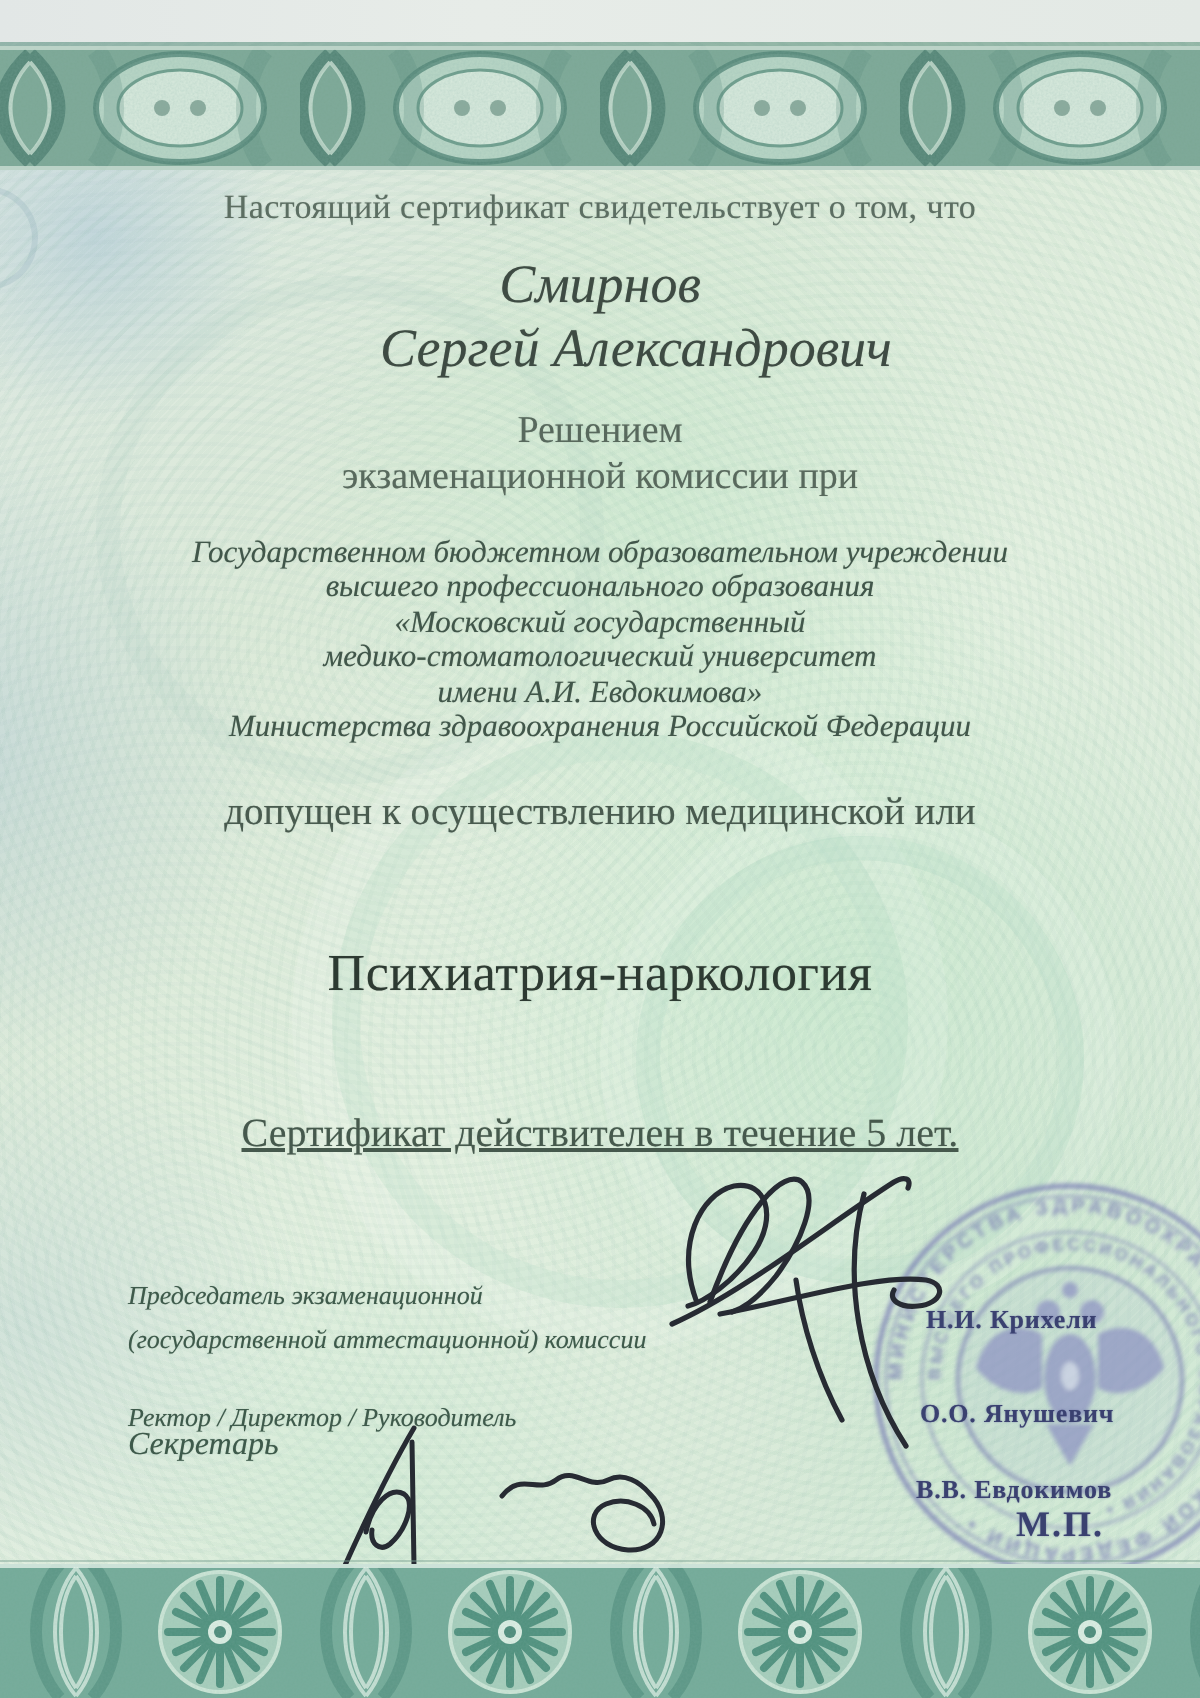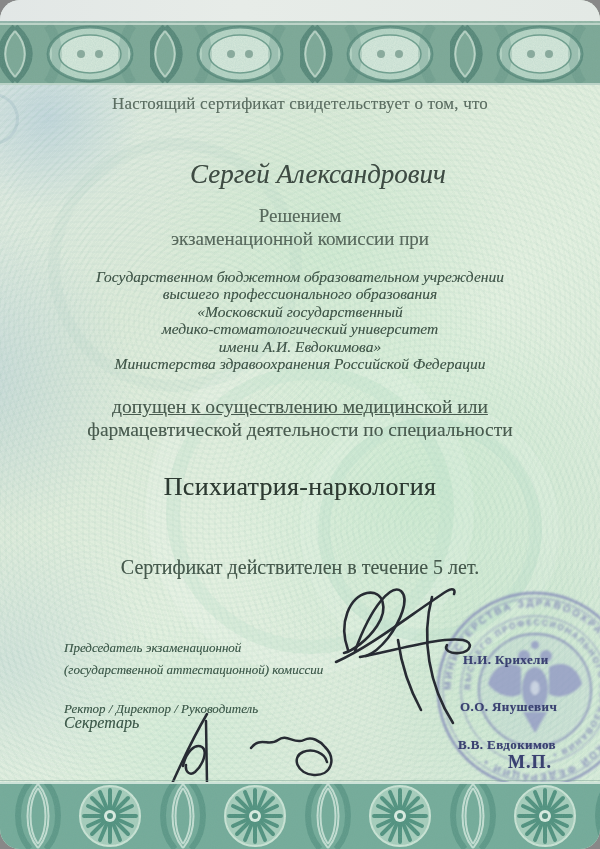--- a/index.html
+++ b/index.html
@@ -8,21 +8,20 @@
     background:
       radial-gradient(circle 130px at 8% 14%, rgba(168,196,214,.50), rgba(168,196,214,0) 70%),
       radial-gradient(circle 220px at -4% 45%, rgba(170,195,212,.42), rgba(170,195,212,0) 72%),
       radial-gradient(circle 200px at 2% 78%, rgba(175,200,210,.30), rgba(175,200,210,0) 70%),
       radial-gradient(circle 240px at 55% 30%, rgba(198,232,203,.55), rgba(198,232,203,0) 75%),
       radial-gradient(circle 260px at 70% 58%, rgba(192,230,200,.60), rgba(192,230,200,0) 78%),
       radial-gradient(circle 210px at 88% 82%, rgba(188,226,198,.50), rgba(188,226,198,0) 75%),
       radial-gradient(circle 180px at 30% 88%, rgba(200,232,208,.45), rgba(200,232,208,0) 75%),
       linear-gradient(135deg,#dde8e4 0%,#dcead9 30%,#e3f0e0 55%,#d9ead9 80%,#dfeee0 100%);
     font-family:"Liberation Serif","DejaVu Serif",serif;
-    border-radius:20px;
   }
   
   #page::before{
     content:"";position:absolute;inset:0;pointer-events:none;
     background:
       repeating-radial-gradient(circle at 35% 38%, rgba(120,175,150,.055) 0 2px, rgba(255,255,255,0) 2px 5px),
       repeating-radial-gradient(circle at 72% 62%, rgba(110,170,145,.05) 0 2px, rgba(255,255,255,0) 2px 6px),
       repeating-radial-gradient(circle at 15% 75%, rgba(130,160,175,.045) 0 2px, rgba(255,255,255,0) 2px 6px);
   }
   
@@ -46,24 +45,24 @@
   .surname{top:127px;}
   .given{top:159px;margin-left:36px;}
   .decision{font-size:19px;color:#58695d;text-shadow:0 0 .5px rgba(80,100,90,.4);}
   .dec1{top:205px;}
   .dec2{top:228px;}
   .institution{position:absolute;left:0;right:0;top:268px;text-align:center;
     font-style:italic;font-weight:normal;font-size:15.5px;line-height:17.4px;color:#41564a;
     text-shadow:0 0 .5px rgba(55,80,65,.45);}
   .protocol{top:371px;font-family:"Liberation Sans","DejaVu Sans",sans-serif;font-size:17px;color:#353f3a;white-space:pre;text-shadow:0 0 .4px rgba(40,50,45,.4);}
   .admission{font-size:19.5px;color:#495b4f;text-shadow:0 0 .5px rgba(70,90,80,.4);}
-  .adm1{top:396px;text-decoration:underline;}
+  .adm1{top:396px;}
   .adm2{top:419px;}
   .specialty{top:472px;font-size:26px;color:#2d3a32;letter-spacing:.3px;text-shadow:0 0 .5px rgba(40,55,45,.45);}
-  .validity{top:556px;font-size:20px;color:#46594d;text-shadow:0 0 .5px rgba(60,85,70,.4);}
+  .validity{top:556px;font-size:20px;color:#46594d;text-shadow:0 0 .5px rgba(60,85,70,.4);text-decoration:underline;}
 
   .label{position:absolute;font-style:italic;font-size:13px;color:#3e5a4b;white-space:nowrap;text-shadow:0 0 .5px rgba(55,85,70,.45);}
   .lbl-chair1{left:64px;top:640px;}
   .lbl-chair2{left:64px;top:662px;}
   .lbl-rector{left:64px;top:701px;}
   .lbl-secretary{left:64px;top:714px;font-size:16px;}
 
   .stampname{position:absolute;font-weight:bold;font-size:13px;color:#3a4170;white-space:nowrap;
     text-shadow:0 0 1px rgba(70,75,140,.5);letter-spacing:.4px;}
   .nm-chair{left:463px;top:652px;}
@@ -107,36 +106,36 @@
     <rect y="0" width="600" height="2" fill="#d6e6dc" opacity=".7"></rect>
     <rect y="60" width="600" height="2" fill="#d6e6dc" opacity=".7"></rect>
   </svg>
 
   <div class="arc arc1"></div>
   <div class="arc arc2"></div>
   <div class="arc arc3"></div>
   <div class="arc arc4"></div>
 
   <div class="tline intro">Настоящий сертификат свидетельствует о том, что</div>
+  <div class="tline holder surname">Смирнов</div>
   <div class="tline holder given">Сергей Александрович</div>
 
   <div class="tline decision dec1">Решением</div>
   <div class="tline decision dec2">экзаменационной комиссии при</div>
 
   <div class="institution">
     <div>Государственном бюджетном образовательном учреждении</div>
     <div>высшего профессионального образования</div>
     <div>«Московский государственный</div>
     <div>медико-стоматологический университет</div>
     <div>имени А.И. Евдокимова»</div>
     <div>Министерства здравоохранения Российской Федерации</div>
   </div>
 
   <div class="tline admission adm1">допущен к осуществлению медицинской или</div>
-  <div class="tline admission adm2">фармацевтической деятельности по специальности</div>
 
   <div class="tline specialty">Психиатрия-наркология</div>
   <div class="tline validity">Сертификат действителен в течение 5 лет.</div>
 
   <div class="label lbl-chair1">Председатель экзаменационной</div>
   <div class="label lbl-chair2">(государственной аттестационной) комиссии</div>
   <div class="label lbl-rector">Ректор / Директор / Руководитель</div>
   <div class="label lbl-secretary">Секретарь</div>
 
   <svg id="sealsvg" width="600" height="849" viewBox="0 0 600 849">

